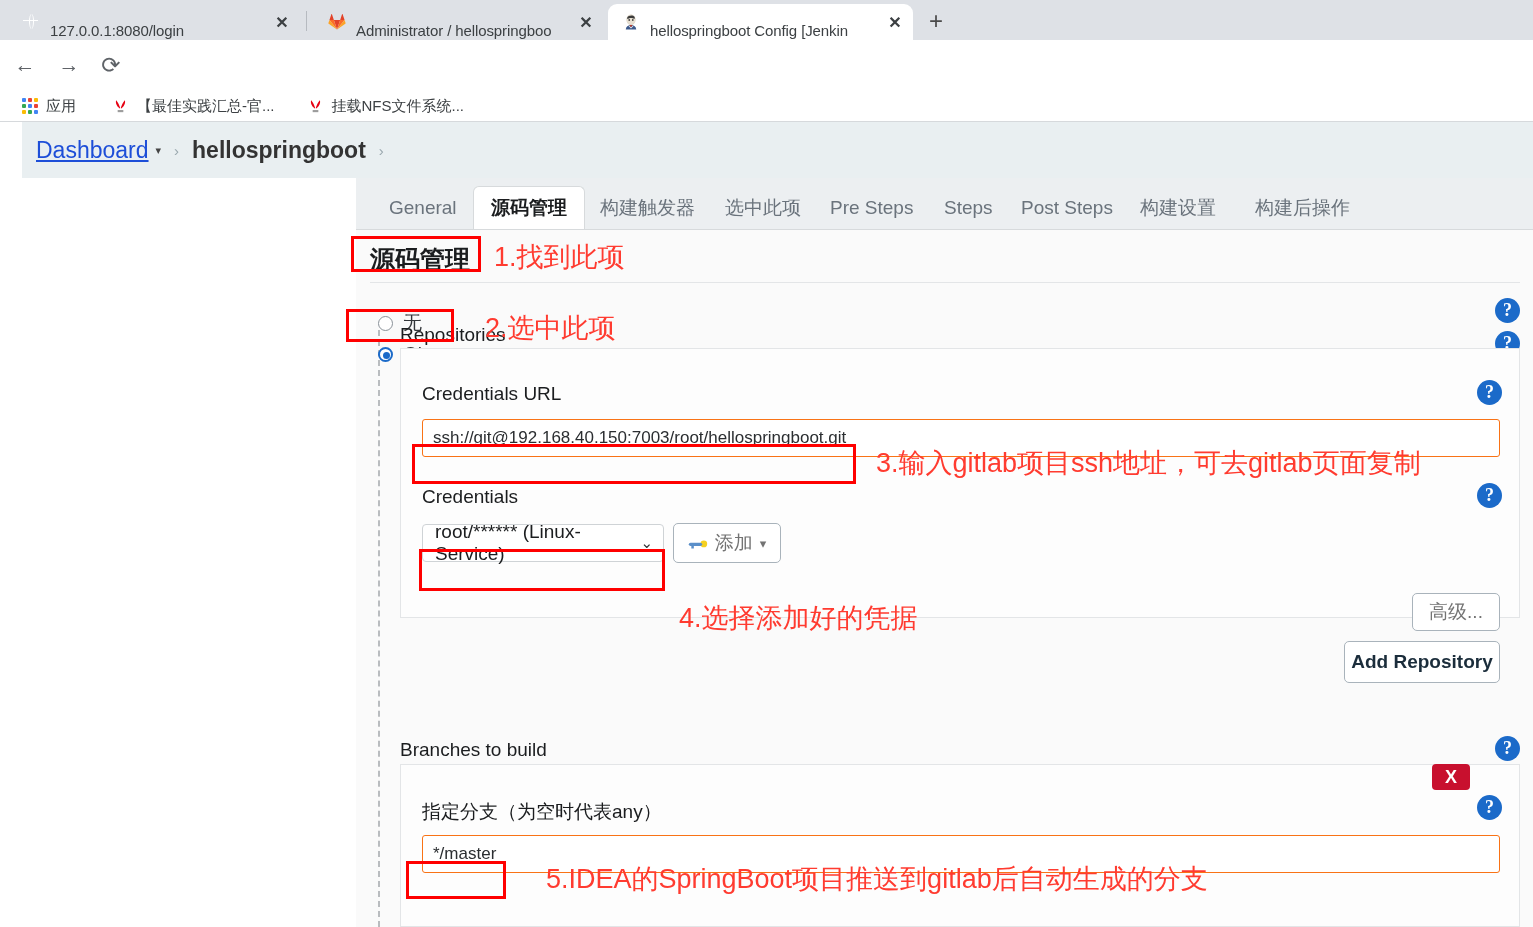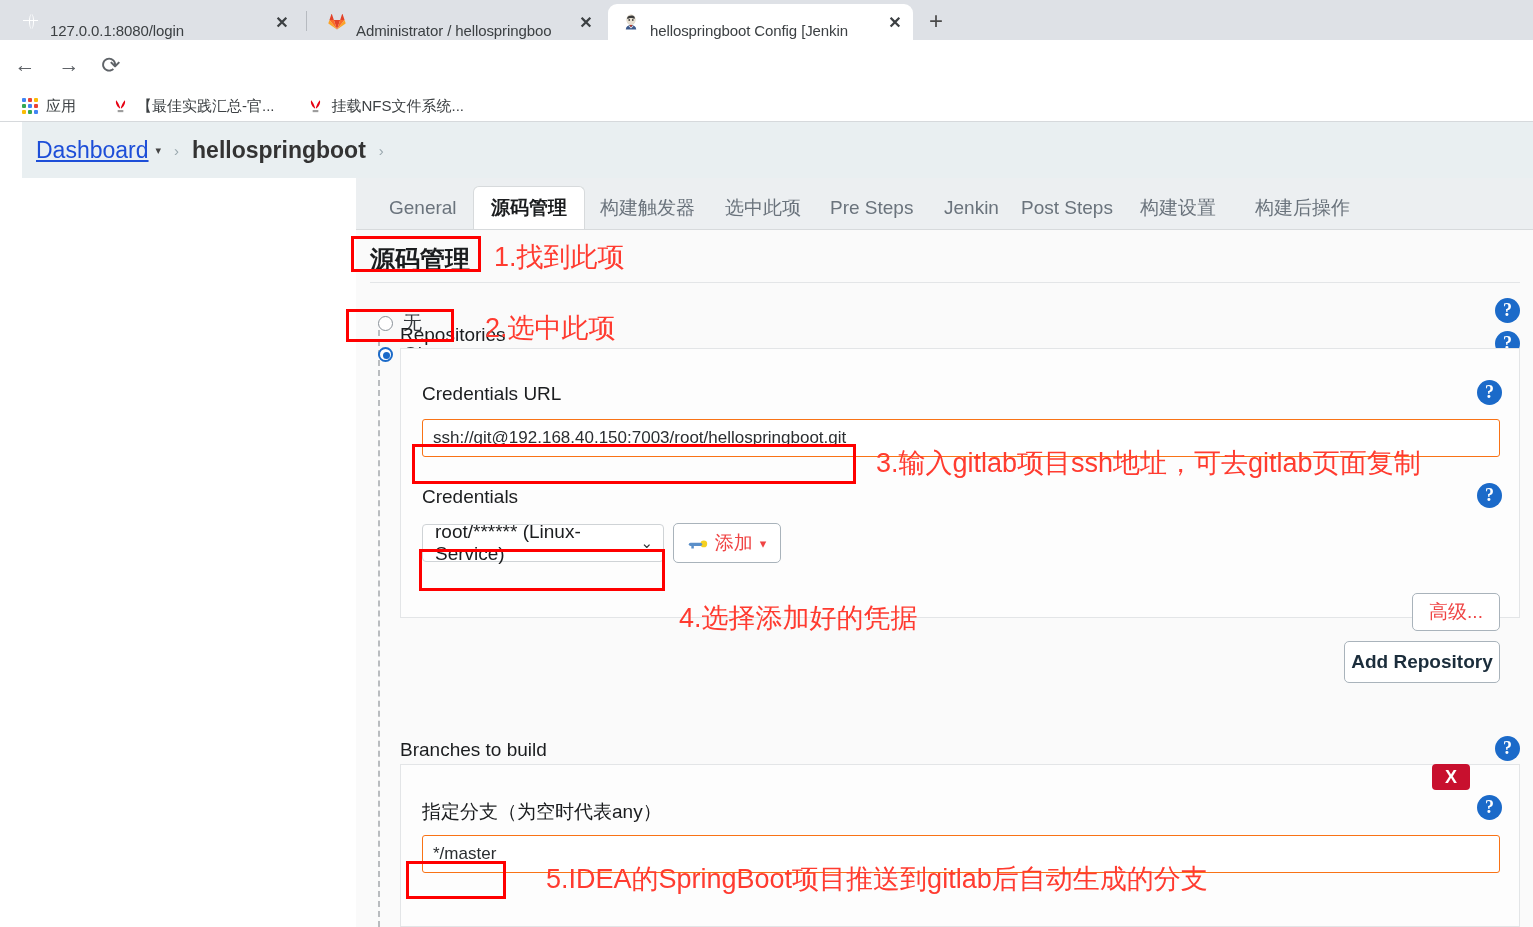--- a/index.html
+++ b/index.html
@@ -98,21 +98,21 @@
   .textbox { position: absolute; border: 1px solid #f97316; background: #fff; border-radius: 3px;
     display: flex; align-items: center; padding: 0 10px; font-size: 17px; color: #2b2e31; overflow: hidden; white-space: nowrap; }
 
   .selectbox { position: absolute; border: 1px solid #cfd3d6; background: #fff; border-radius: 4px;
     display: flex; align-items: center; justify-content: space-between; padding: 0 10px 0 12px; font-size: 19px; color: #1b1d1f; }
   .sel-caret { font-size: 15px; color: #2b2e31; margin-left: 10px; }
 
   .btn { position: absolute; border: 1px solid #a9b3bb; background: #fff; border-radius: 5px;
     display: flex; align-items: center; justify-content: center; gap: 7px;
     font-size: 19px; color: #1b2d3b; font-weight: bold; white-space: nowrap; }
-  .btn.thin { font-weight: normal; color: #ef4444; }
+  .btn.thin { font-weight: normal; color: #737373; }
 
   .key-icon { width: 20px; height: 14px; position: relative; }
 
   .help-icon { position: absolute; width: 25px; height: 25px; border-radius: 50%; background: #1b6ac9;
     color: #fff; font-size: 18px; font-weight: bold; text-align: center; line-height: 25px; font-family: "Liberation Serif", serif; }
 
   .x-btn { position: absolute; background: #c8102e; border-radius: 4px; color: #fff;
     font-size: 18px; font-weight: bold; display: flex; align-items: center; justify-content: center; }
 
   
@@ -239,21 +239,21 @@
   </div>
 
   <div class="content">
 
     <div class="tabbar">
       <div class="jtab" style="left:16px;">General</div>
       <div class="jtab active" style="left:117px;">源码管理</div>
       <div class="jtab" style="left:227px;">构建触发器</div>
       <div class="jtab" style="left:352px;">选中此项</div>
       <div class="jtab" style="left:457px;">Pre Steps</div>
-      <div class="jtab" style="left:571px;">Jenkin</div>
+      <div class="jtab" style="left:571px;">Steps</div>
       <div class="jtab" style="left:648px;">Post Steps</div>
       <div class="jtab" style="left:767px;">构建设置</div>
       <div class="jtab" style="left:882px;">构建后操作</div>
     </div>
     <div class="tabbar-underline"></div>
 
     <div class="form-area">
 
       <div class="sec-title">源码管理</div>
       <div class="sec-rule"></div>

